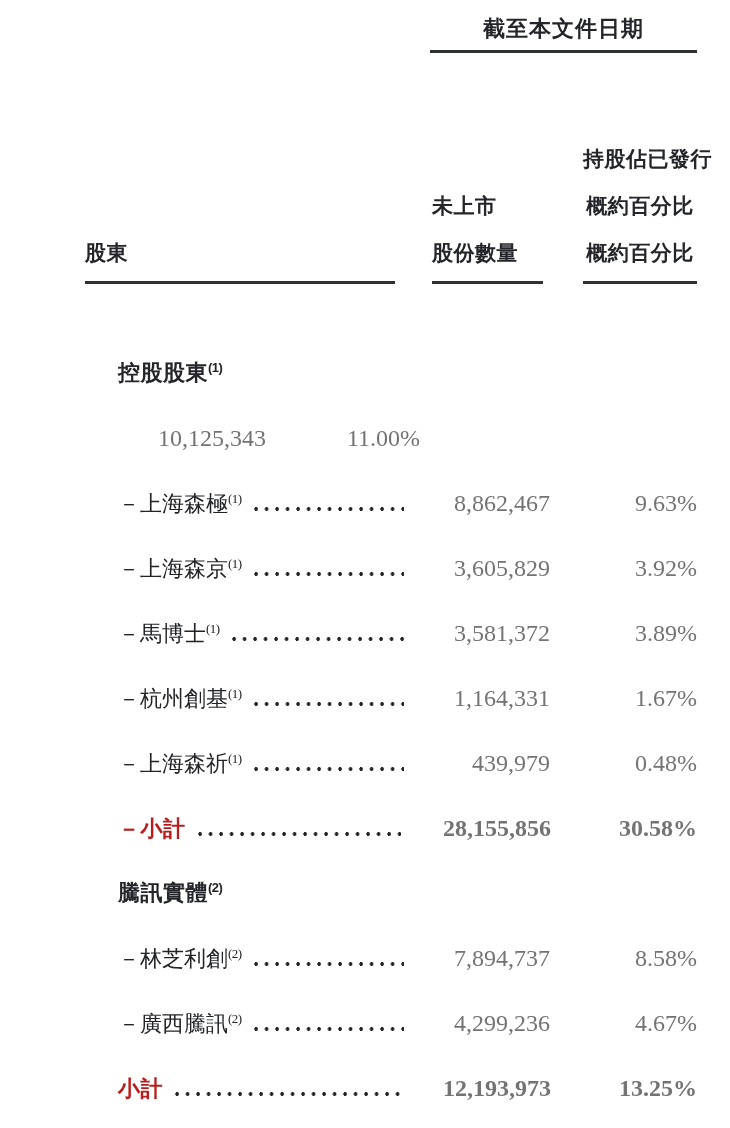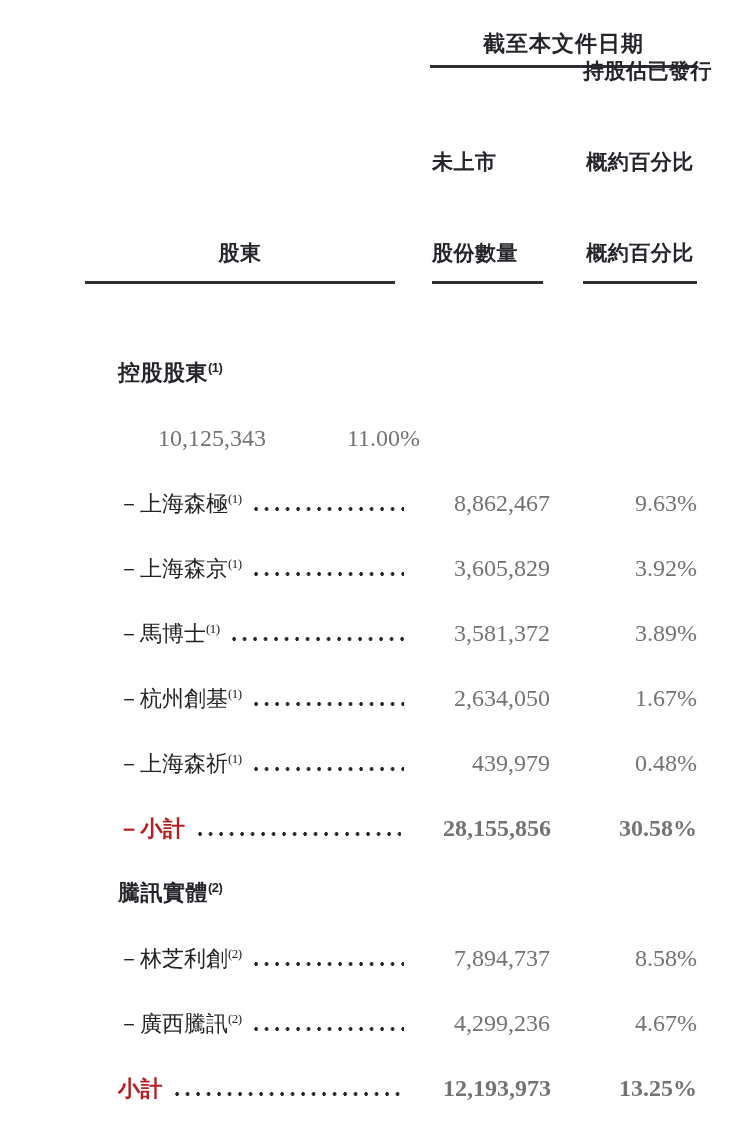--- a/index.html
+++ b/index.html
@@ -6,39 +6,39 @@
   body {
     width: 730px; height: 1128px;
     background: #ffffff;
     font-family: "Liberation Serif", serif;
     color: #1f1f1f;
     overflow: hidden;
   }
   .doc { position: relative; width: 730px; height: 1128px; background: #ffffff; }
 
   
-  .date-block { position: absolute; left: 430px; top: 24px; width: 267px; }
+  .date-block { position: absolute; left: 430px; top: 9px; width: 267px; }
   .date-title {
     font-family: "Liberation Sans", sans-serif;
     font-weight: 700; font-size: 22px; line-height: 40px;
     text-align: center; letter-spacing: 1px; color: #23252a;
   }
   .date-rule { margin-top: 1px; height: 3px; background: #2e3033; }
 
   
   .thead { position: absolute; left: 85px; top: 134px; width: 612px; height: 150px; display: flex; }
   .th {
     display: flex; flex-direction: column; justify-content: flex-end;
     border-bottom: 3px solid #2e3033; box-sizing: border-box;
     font-family: "Liberation Sans", sans-serif; font-weight: 700;
     font-size: 21px; line-height: 47px; letter-spacing: 0.5px;
-    padding-bottom: 5px; color: #23252a; gap: 44px;
+    padding-bottom: 5px; color: #23252a;
   }
   .th div { white-space: nowrap; }
-  .th-shareholder { width: 310px; text-align: center; }
+  .th-shareholder { width: 310px; text-align: left; }
   .th-shares { width: 111px; margin-left: 37px; text-align: left; }
   .th-percent { width: 114px; margin-left: 40px; text-align: center; }
 
   
   .tbody { position: absolute; left: 85px; top: 340px; width: 612px; }
   .trow {
     display: flex; align-items: baseline;
     height: 65px; box-sizing: border-box; padding-top: 20px;
     line-height: 26px;
     margin-left: 33px;
@@ -131,21 +131,21 @@
       </div>
       <div class="c-shares num">3,581,372</div>
       <div class="c-pct num">3.89%</div>
     </div>
 
     <div class="trow">
       <div class="c-name">
         <span class="nm"><span>－杭州創基</span><sup>(1)</sup></span>
         <span class="leader"></span>
       </div>
-      <div class="c-shares num">2,634,050</div>
+      <div class="c-shares num">1,164,331</div>
       <div class="c-pct num">1.67%</div>
     </div>
 
     <div class="trow">
       <div class="c-name">
         <span class="nm"><span>－上海森祈</span><sup>(1)</sup></span>
         <span class="leader"></span>
       </div>
       <div class="c-shares num">439,979</div>
       <div class="c-pct num">0.48%</div>

